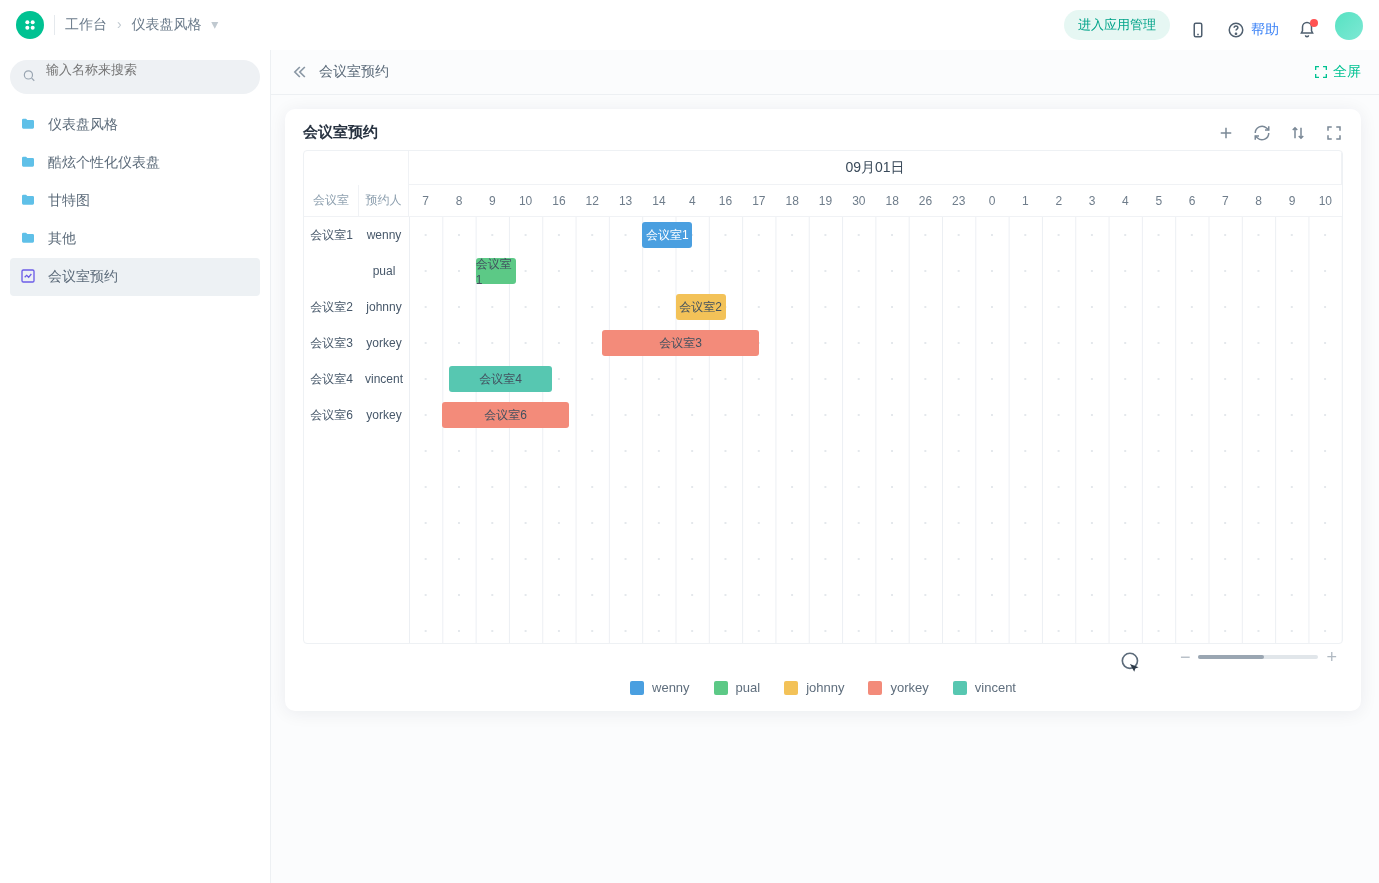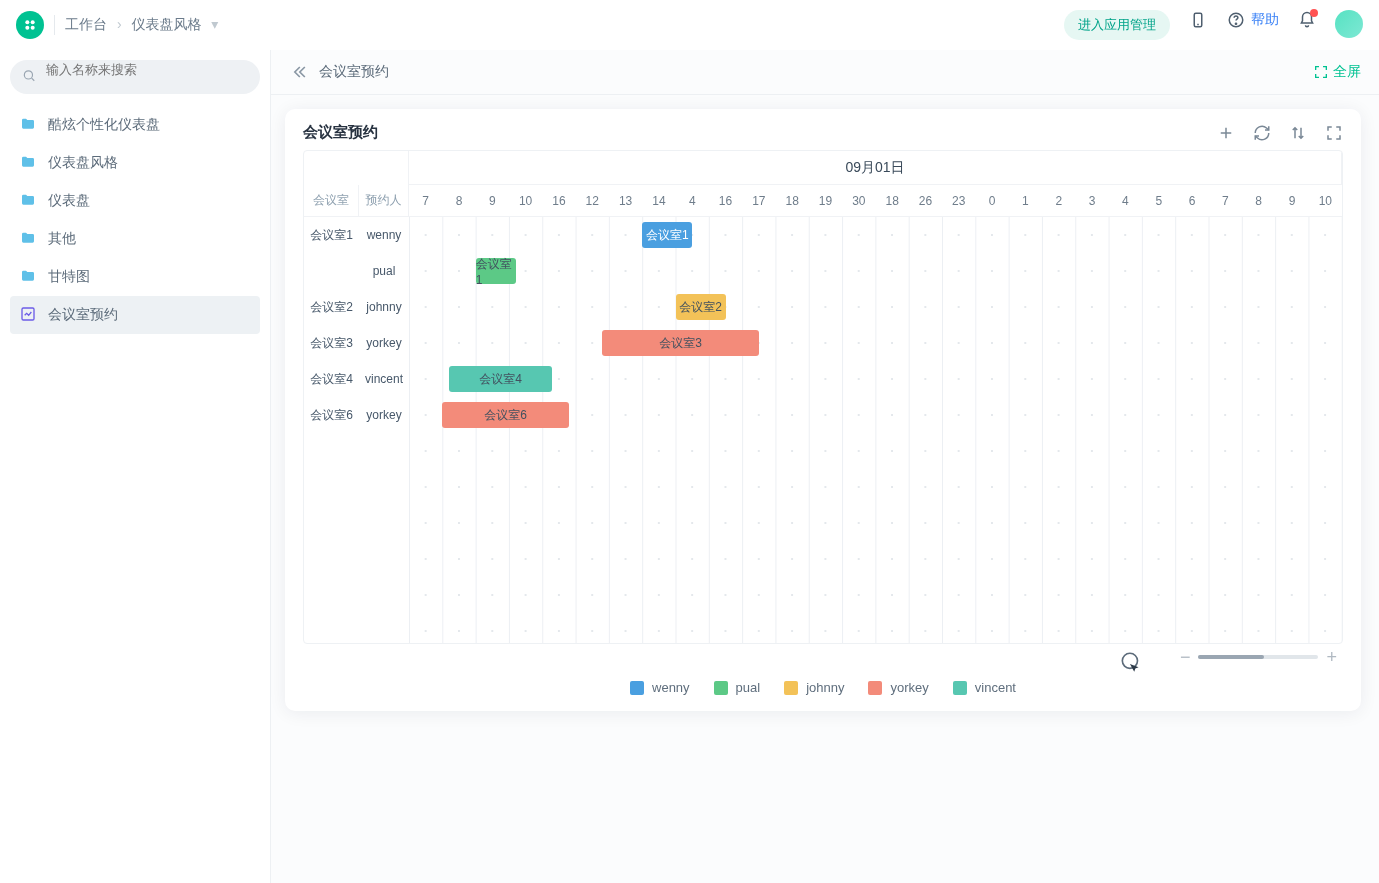--- a/index.html
+++ b/index.html
@@ -4,21 +4,21 @@
 <style>
   *{box-sizing:border-box;margin:0;padding:0;font-family:-apple-system,BlinkMacSystemFont,"Segoe UI","PingFang SC","Hiragino Sans GB","Microsoft YaHei",sans-serif}
   body{background:#fff;color:#3a4a5a;font-size:14px;width:1379px;height:883px;overflow:hidden}
   
   .topbar{height:50px;display:flex;align-items:center;padding:0 16px;gap:10px}
   .logo{width:28px;height:28px;border-radius:50%;background:#00c292;display:flex;align-items:center;justify-content:center;color:#fff;font-weight:bold}
   .vdiv{width:1px;height:20px;background:#e5e9ed}
   .crumb{color:#6b7b8b;cursor:pointer}
   .crumb .sep{color:#c0c9d0;margin:0 6px}
   .crumb .cur{color:#6b7b8b}
-  .top-right{margin-left:auto;display:flex;align-items:flex-start;gap:18px}
+  .top-right{margin-left:auto;display:flex;align-items:flex-end;gap:18px}
   .pill-btn{background:#e6f7f3;color:#00a389;border-radius:16px;padding:6px 14px;font-size:13px;cursor:pointer}
   .ico{width:20px;height:20px;color:#4f5f6f;cursor:pointer;display:flex;align-items:center;justify-content:center}
   .ico svg{width:18px;height:18px}
   .help{display:flex;align-items:center;gap:5px;color:#3b82f6;cursor:pointer}
   .bell{position:relative}
   .dot{width:8px;height:8px;background:#ff5252;border-radius:50%;position:absolute;top:-1px;right:-1px}
   .avatar{width:28px;height:28px;border-radius:50%;background:linear-gradient(135deg,#56e2c2,#7ee8d4);display:flex;align-items:center;justify-content:center;font-size:8px;color:#fff}
   
   .bodywrap{display:flex;height:833px}
   .sidebar{width:270px;flex-shrink:0;padding:10px}
@@ -132,45 +132,39 @@
             <line x1="21" y1="21" x2="16.5" y2="16.5"></line>
           </svg>
       </span>
       <input placeholder="输入名称来搜索" style="">
     </div>
     <div id="navlist">
         <div class="navitem">
           <span class="nic"><svg viewBox="0 0 24 24" fill="currentColor">
               <path d="M3 6a2 2 0 012-2h4l2 2h8a2 2 0 012 2v9a2 2 0 01-2 2H5a2 2 0 01-2-2z"></path>
             </svg></span>
-          <span>酷炫个性化仪表盘</span>
+          <span>仪表盘风格</span>
         </div>
         <div class="navitem">
           <span class="nic"><svg viewBox="0 0 24 24" fill="currentColor">
               <path d="M3 6a2 2 0 012-2h4l2 2h8a2 2 0 012 2v9a2 2 0 01-2 2H5a2 2 0 01-2-2z"></path>
             </svg></span>
-          <span>仪表盘风格</span>
+          <span>酷炫个性化仪表盘</span>
         </div>
         <div class="navitem">
           <span class="nic"><svg viewBox="0 0 24 24" fill="currentColor">
               <path d="M3 6a2 2 0 012-2h4l2 2h8a2 2 0 012 2v9a2 2 0 01-2 2H5a2 2 0 01-2-2z"></path>
             </svg></span>
-          <span>仪表盘</span>
+          <span>甘特图</span>
         </div>
         <div class="navitem">
           <span class="nic"><svg viewBox="0 0 24 24" fill="currentColor">
               <path d="M3 6a2 2 0 012-2h4l2 2h8a2 2 0 012 2v9a2 2 0 01-2 2H5a2 2 0 01-2-2z"></path>
             </svg></span>
           <span>其他</span>
-        </div>
-        <div class="navitem">
-          <span class="nic"><svg viewBox="0 0 24 24" fill="currentColor">
-              <path d="M3 6a2 2 0 012-2h4l2 2h8a2 2 0 012 2v9a2 2 0 01-2 2H5a2 2 0 01-2-2z"></path>
-            </svg></span>
-          <span>甘特图</span>
         </div>
         <div class="navitem active">
           <span class="nic"><svg viewBox="0 0 24 24" fill="none" stroke="currentColor" stroke-width="2">
               <rect x="3" y="3" width="18" height="18" rx="2"></rect>
               <path d="M7 14l3-3 3 3 4-5"></path>
             </svg></span>
           <span>会议室预约</span>
         </div>
       </div>
   </div>

